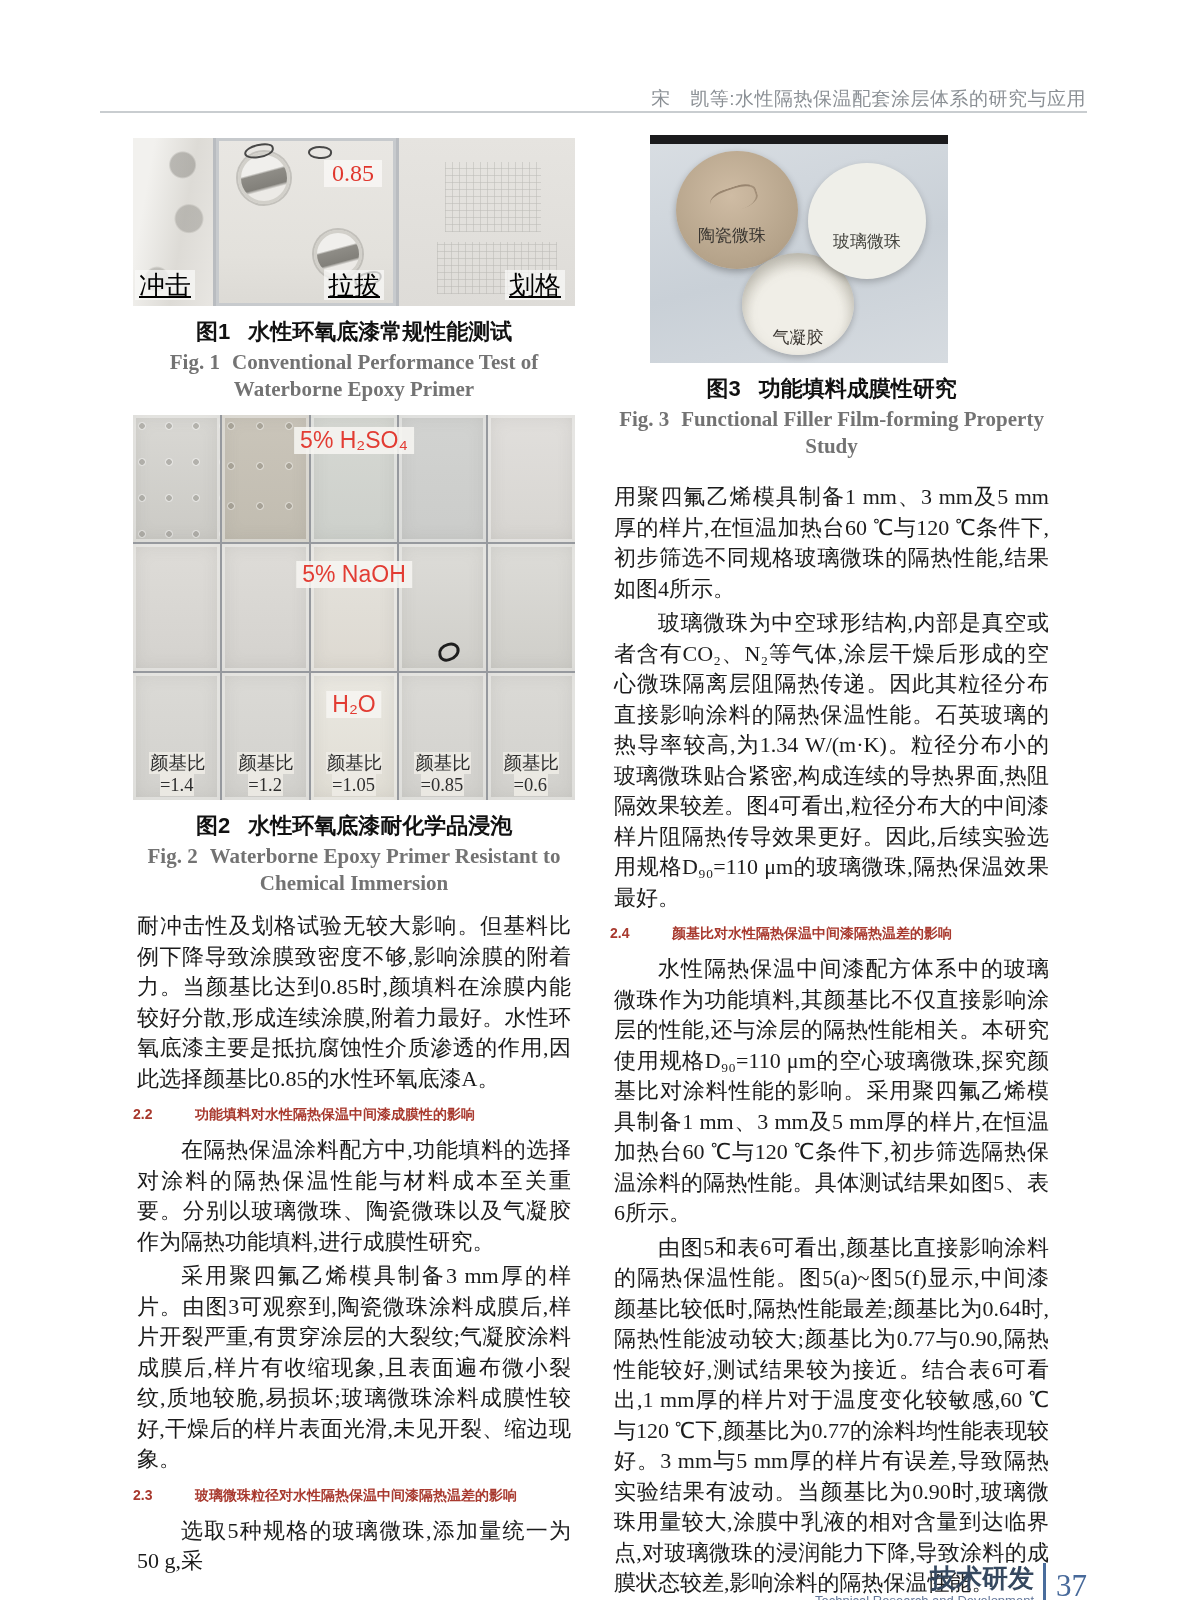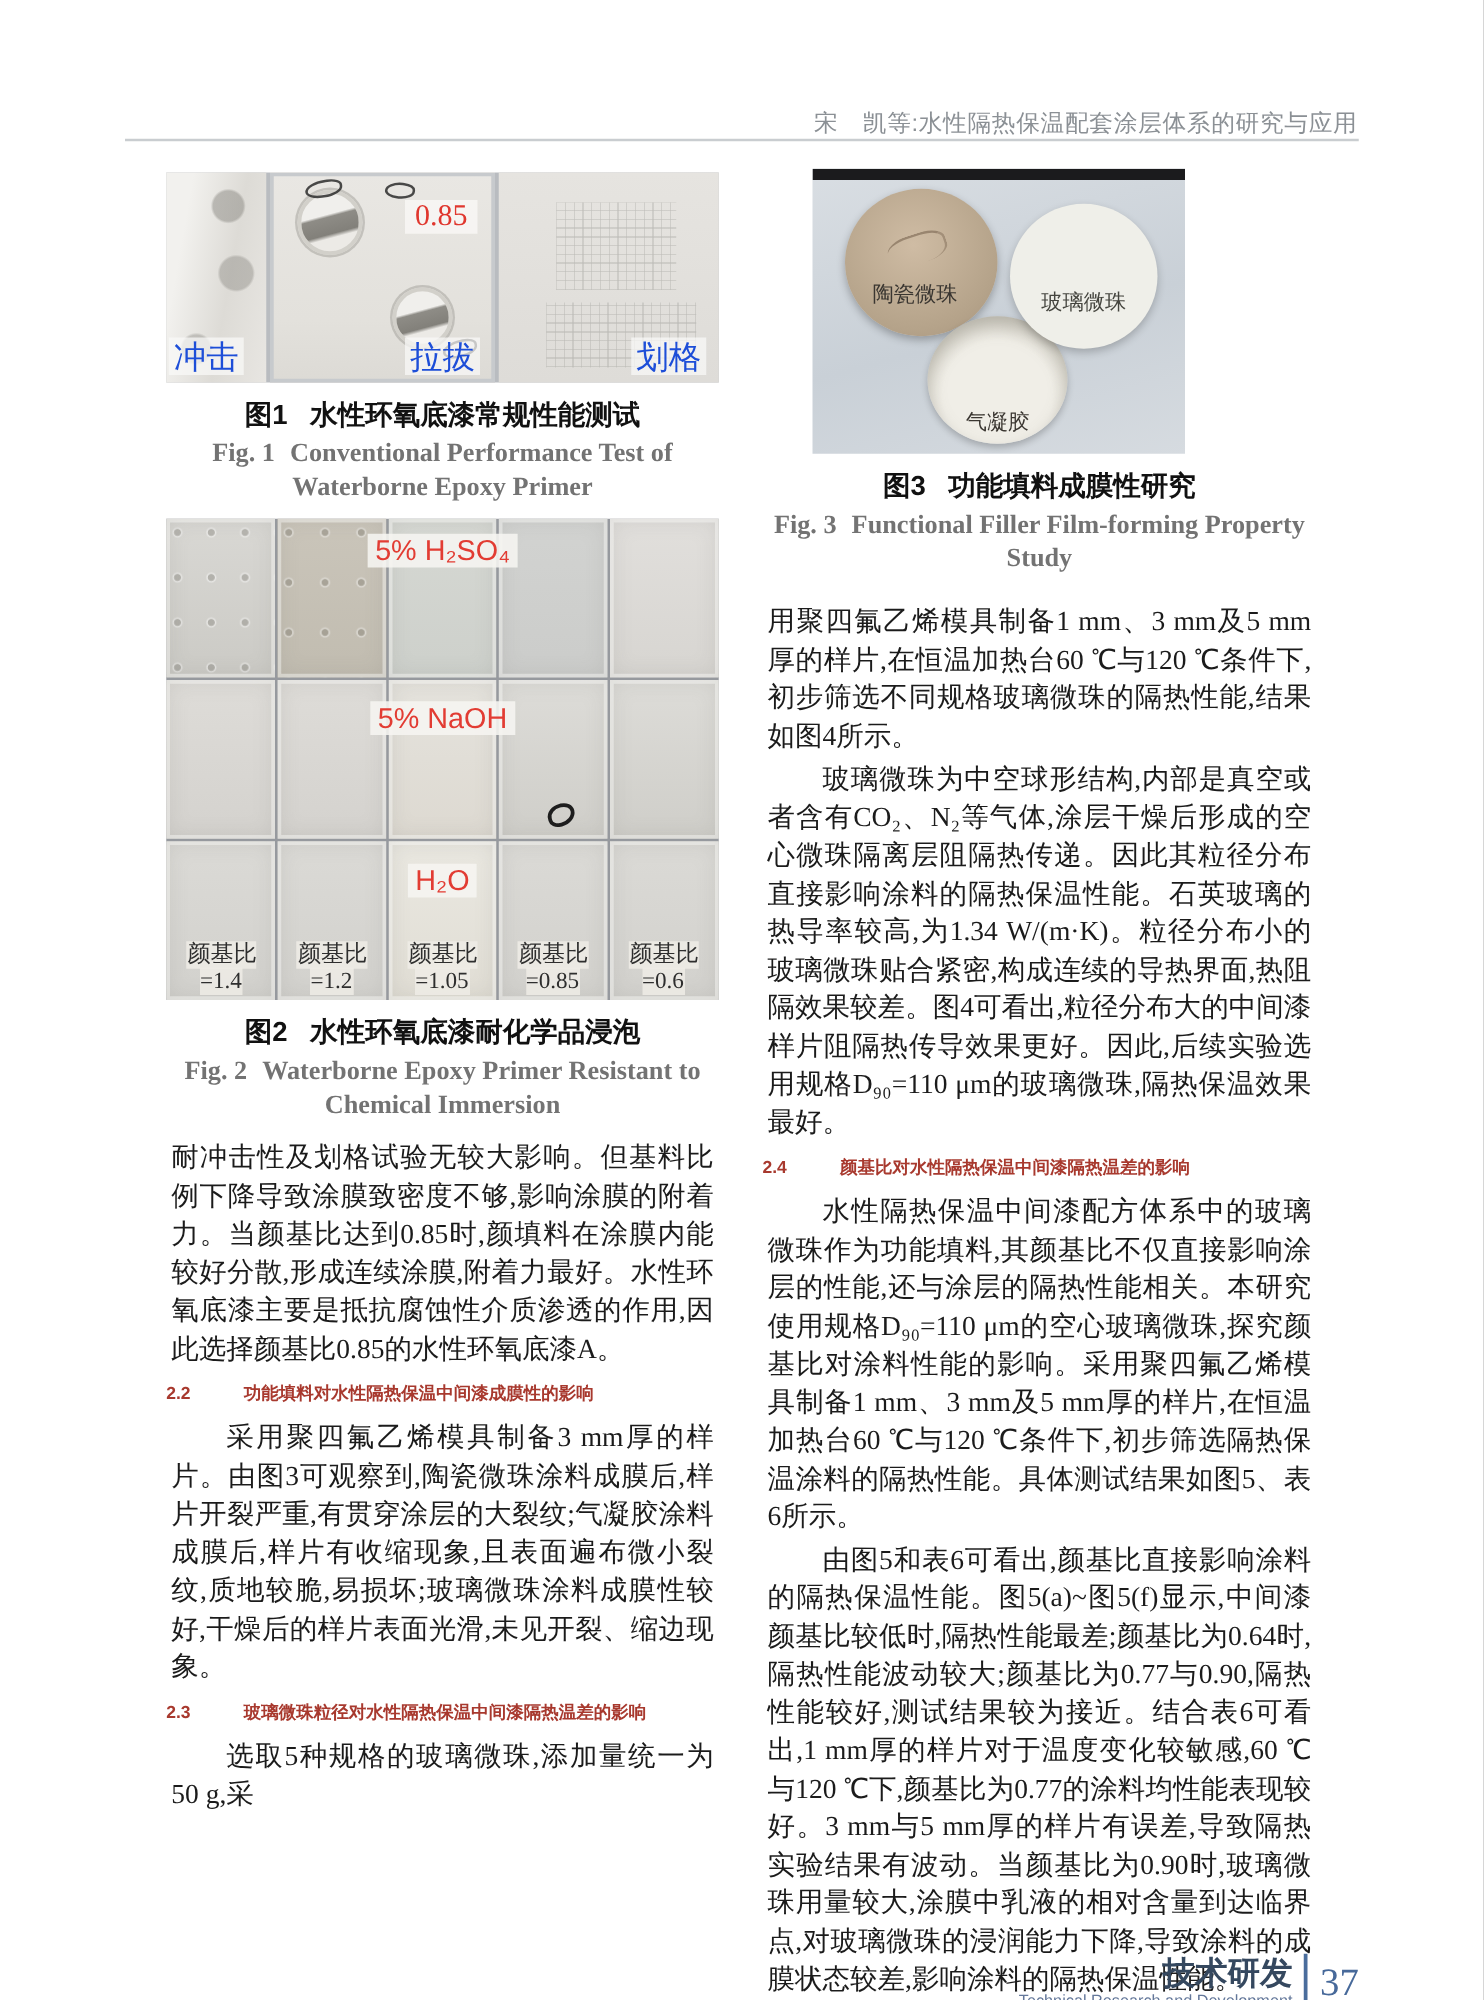--- a/index.html
+++ b/index.html
@@ -56,22 +56,22 @@
   .scr-c{left:138px;top:134px;width:24px;height:10px;transform:rotate(-12deg);}
   .fig1-ann{position:absolute;right:14px;top:22px;color:#e0372e;font-size:24px;
         background:rgba(248,247,244,.85);padding:0 8px;font-family:"Liberation Serif",serif;}
   .fig1-p3{flex:1;position:relative;background:linear-gradient(180deg,#e6e4e0,#dedcd8);}
   .hatch{position:absolute;opacity:.5;
         background:
           repeating-linear-gradient(90deg, rgba(150,150,145,.55) 0 1px, transparent 1px 7px),
           repeating-linear-gradient(0deg, rgba(150,150,145,.55) 0 1px, transparent 1px 7px);}
   .hatch.h1{right:34px;top:24px;width:96px;height:70px;}
   .hatch.h2{right:18px;top:104px;width:120px;height:52px;}
-  .photo-label{position:absolute;bottom:6px;color:#1d4ed8;font-size:26px;line-height:30px;
-        font-family:"Liberation Sans",sans-serif;background:rgba(250,250,248,.72);padding:0 4px;}
+  .photo-label{position:absolute;bottom:6px;color:#000000;font-size:26px;line-height:30px;
+        font-family:"Liberation Sans",sans-serif;background:rgba(250,250,248,.72);padding:0 4px;text-decoration:underline;}
   .lab-impact{left:2px;}
   .lab-pull{left:50%;transform:translateX(-50%);}
   .lab-cross{right:10px;}
 
   
   .fig2-photo{position:relative;margin-top:12px;height:385px;
         display:grid;grid-template-columns:repeat(5,1fr);grid-auto-rows:127px;gap:2px;
         background:#96999e;}
   .cell{position:relative;background:linear-gradient(180deg,#dddcd8,#cfcec9);
         box-shadow:inset 0 0 0 3px rgba(250,250,248,.45), inset 0 0 18px rgba(110,110,105,.18);}
@@ -202,20 +202,21 @@
     </div>
     <div class="cap-en">
       <span>Fig. 2</span><span class="cap-title">Waterborne Epoxy Primer Resistant to Chemical Immersion</span>
     </div>
 
     <p class="para first-para-left">耐冲击性及划格试验无较大影响。但基料比例下降导致涂膜致密度不够,影响涂膜的附着力。当颜基比达到0.85时,颜填料在涂膜内能较好分散,形成连续涂膜,附着力最好。水性环氧底漆主要是抵抗腐蚀性介质渗透的作用,因此选择颜基比0.85的水性环氧底漆A。</p>
     <div class="sec-head">
       <span class="sec-num">2.2</span>
       <span class="sec-title">功能填料对水性隔热保温中间漆成膜性的影响</span>
     </div>
+    <p class="para indent">在隔热保温涂料配方中,功能填料的选择对涂料的隔热保温性能与材料成本至关重要。分别以玻璃微珠、陶瓷微珠以及气凝胶作为隔热功能填料,进行成膜性研究。</p>
     <p class="para indent">采用聚四氟乙烯模具制备3 mm厚的样片。由图3可观察到,陶瓷微珠涂料成膜后,样片开裂严重,有贯穿涂层的大裂纹;气凝胶涂料成膜后,样片有收缩现象,且表面遍布微小裂纹,质地较脆,易损坏;玻璃微珠涂料成膜性较好,干燥后的样片表面光滑,未见开裂、缩边现象。</p>
     <div class="sec-head">
       <span class="sec-num">2.3</span>
       <span class="sec-title">玻璃微珠粒径对水性隔热保温中间漆隔热温差的影响</span>
     </div>
     <p class="para indent">选取5种规格的玻璃微珠,添加量统一为50 g,采</p>
   </div>
 
   <div class="col-right">
 

